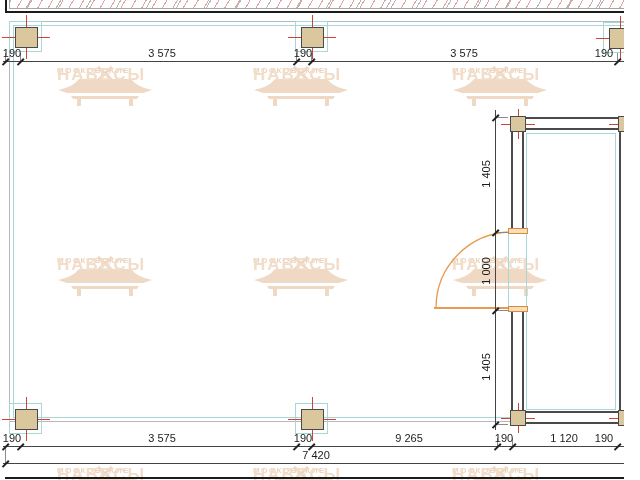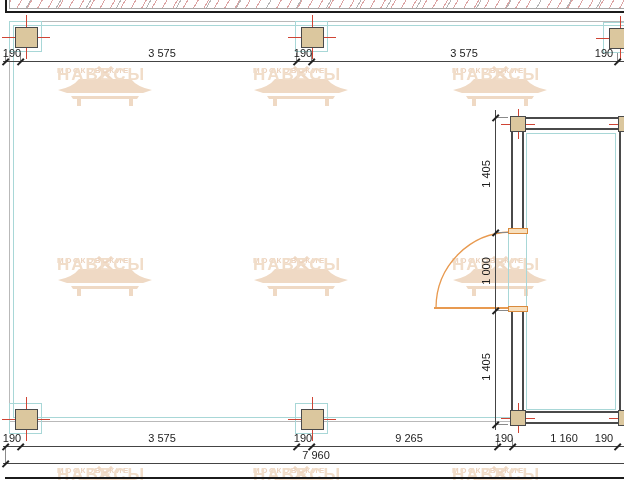--- a/index.html
+++ b/index.html
@@ -127,23 +127,23 @@
     <div class="dlabel" style="left: 12px; top: 47px;">190</div>
     <div class="dlabel" style="left: 162px; top: 47px;">3 575</div>
     <div class="dlabel" style="left: 303px; top: 47px;">190</div>
     <div class="dlabel" style="left: 464px; top: 47px;">3 575</div>
     <div class="dlabel" style="left: 604px; top: 47px;">190</div>
     <div class="dlabel" style="left: 12px; top: 432px;">190</div>
     <div class="dlabel" style="left: 162px; top: 432px;">3 575</div>
     <div class="dlabel" style="left: 303px; top: 432px;">190</div>
     <div class="dlabel" style="left: 409px; top: 432px;">9 265</div>
     <div class="dlabel" style="left: 504px; top: 432px;">190</div>
-    <div class="dlabel" style="left: 564px; top: 432px;">1 160</div>
+    <div class="dlabel" style="left: 564px; top: 432px;">1 120</div>
     <div class="dlabel" style="left: 604px; top: 432px;">190</div>
-    <div class="dlabel" style="left: 316px; top: 449px;">7 960</div>
+    <div class="dlabel" style="left: 316px; top: 449px;">7 420</div>
     <div class="vlabel" style="left: 486px; top: 174px;">1 405</div>
     <div class="vlabel" style="left: 486px; top: 271px;">1 000</div>
     <div class="vlabel" style="left: 486px; top: 367px;">1 405</div>
     <div class="pad" style="left: 9px; top: 21px; width: 33px; height: 31px;"></div>
     <div class="axis" style="left: 2px; top: 37px; width: 48px; height: 1px;"></div>
     <div class="axis" style="left: 26px; top: 15px; width: 1px; height: 44px;"></div>
     <div class="col" style="left: 14.5px; top: 26.5px; width: 23px; height: 21px;"></div>
     <div class="pad" style="left: 295px; top: 21px; width: 33px; height: 31px;"></div>
     <div class="axis" style="left: 288px; top: 37px; width: 48px; height: 1px;"></div>
     <div class="axis" style="left: 312px; top: 15px; width: 1px; height: 44px;"></div>

